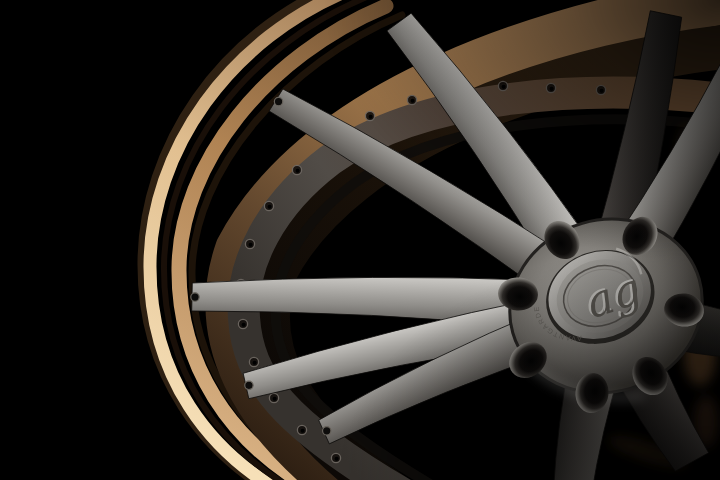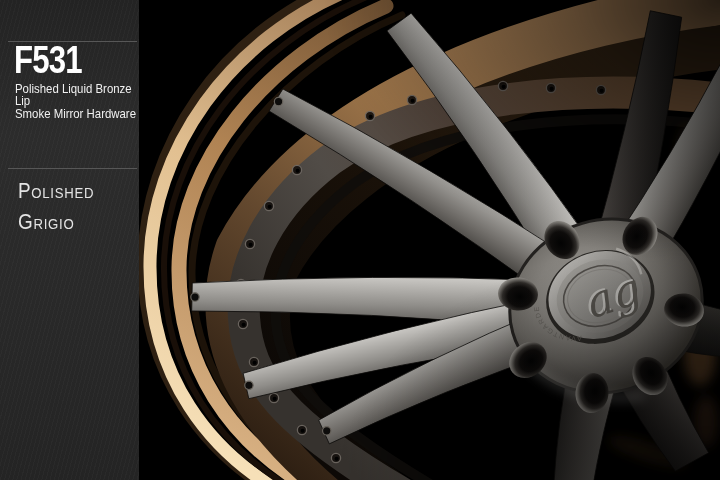--- a/index.html
+++ b/index.html
@@ -284,35 +284,13 @@
         </text>
       </g>
     </g>
 
     <g>
       <rect x="0" y="0" width="720" height="480" fill="url(#gShadeTR)"></rect>
       <rect x="0" y="0" width="720" height="480" fill="url(#gShadeBR)"></rect>
     </g>
   </svg>
 
-  <div class="panel">
-    <div class="divider d1"></div>
-
-    <div class="model">F531</div>
-
-    <div class="finish">
-      <div class="fline">Polished Liquid Bronze</div>
-      <div class="fline">Lip</div>
-      <div class="fline">Smoke Mirror Hardware</div>
-    </div>
-
-    <div class="divider d2"></div>
-
-    <div class="colorway">
-      <div class="cw-line">
-        <span class="initial">P</span><span class="rest">OLISHED</span>
-      </div>
-      <div class="cw-line">
-        <span class="initial">G</span><span class="rest">RIGIO</span>
-      </div>
-    </div>
-  </div>
 </div>
 
 </body></html>

